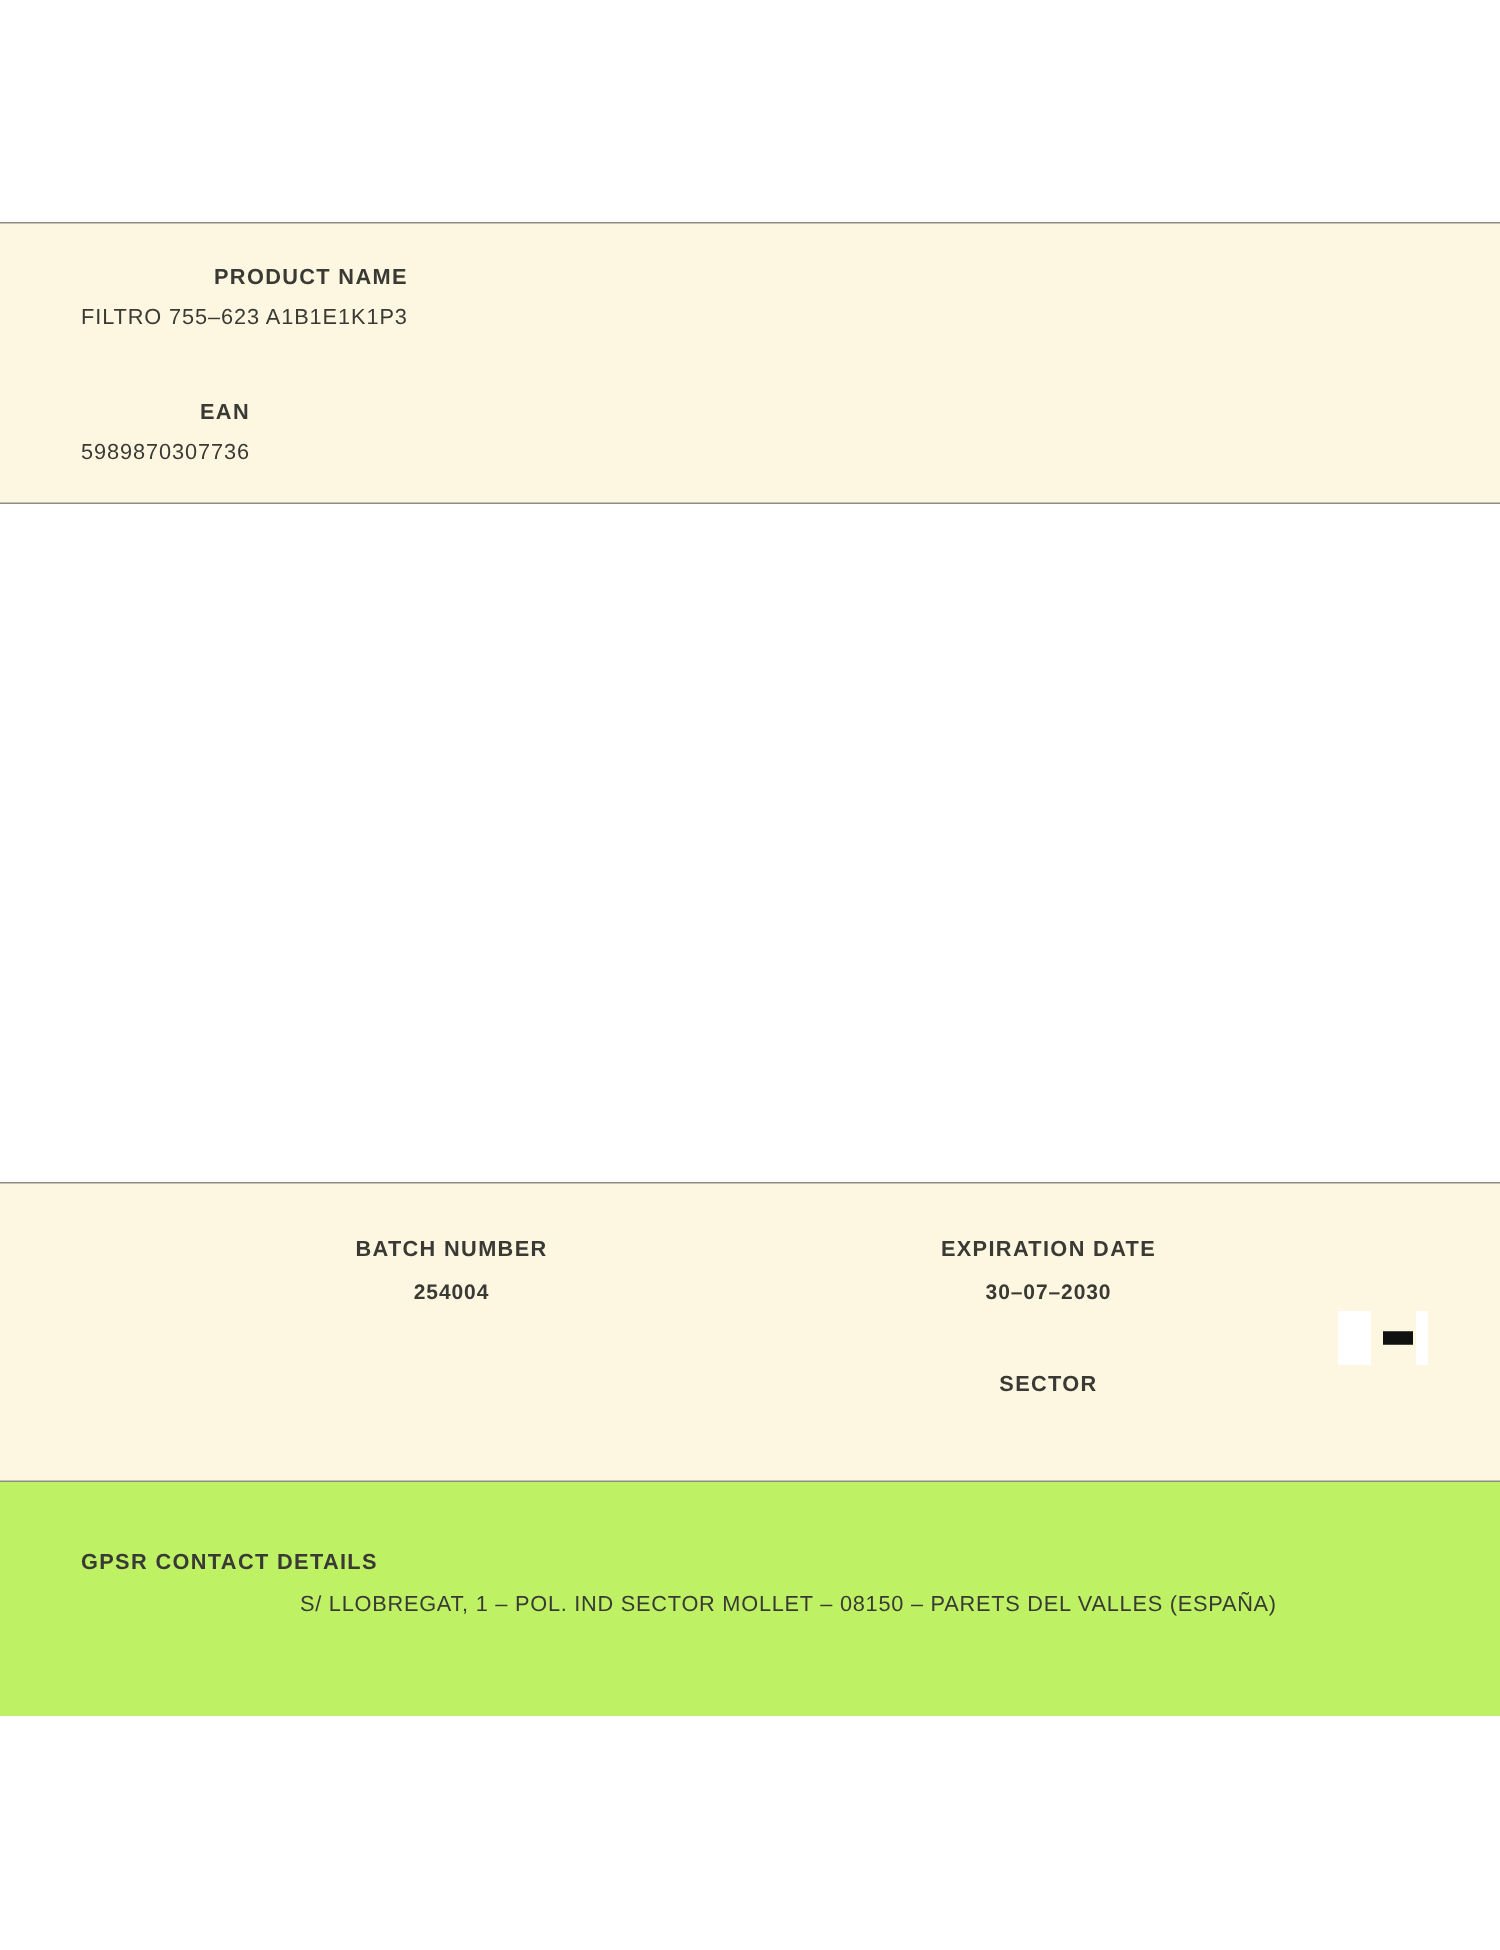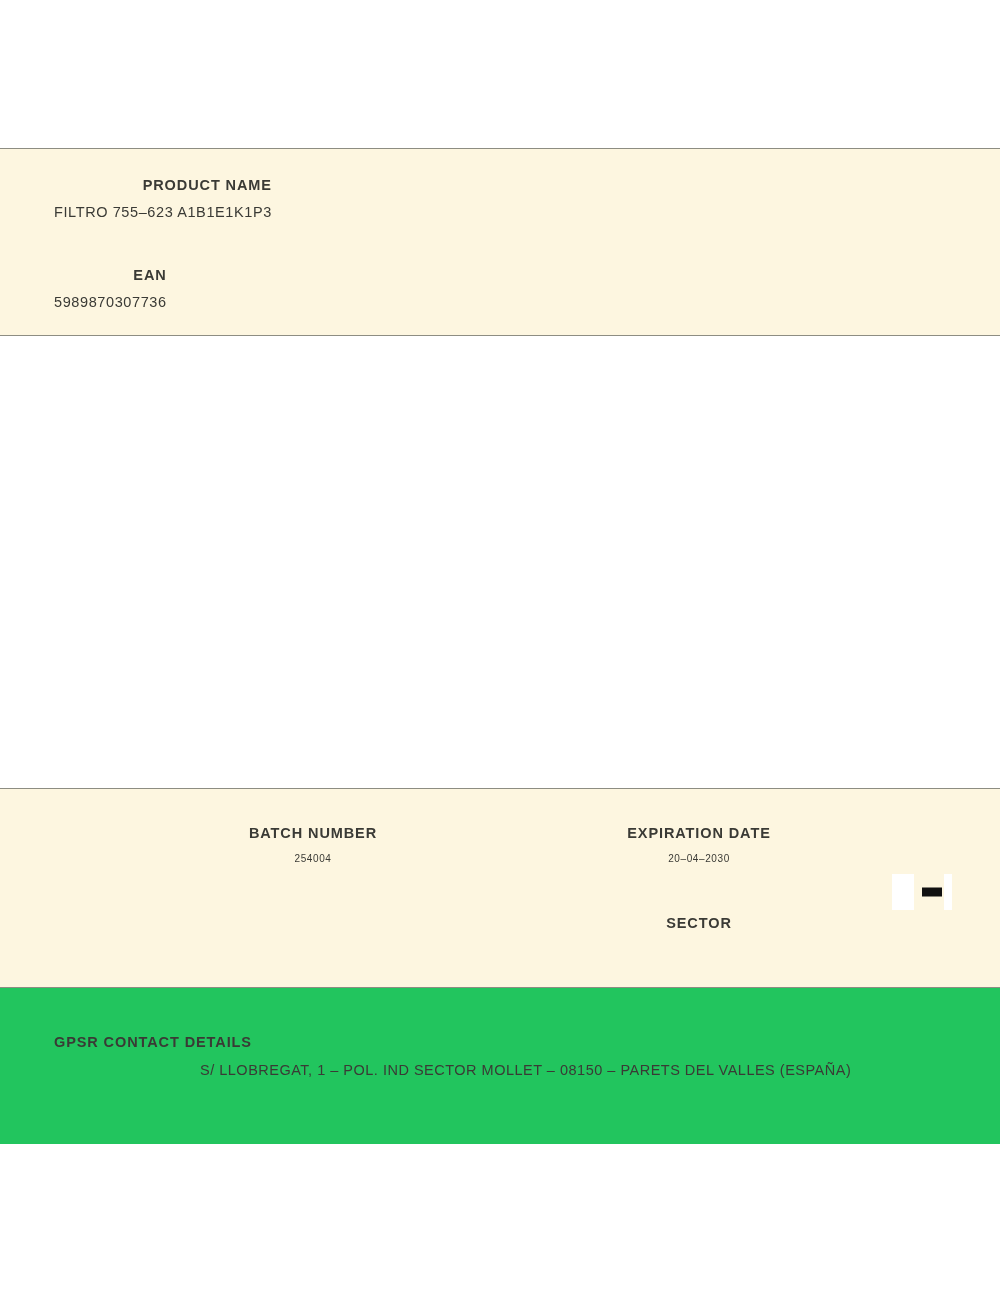--- a/index.html
+++ b/index.html
@@ -96,28 +96,28 @@
   }
   .cell-label {
     font-size: 14.5px;
     font-weight: bold;
     letter-spacing: 0.9px;
     color: #3a3a35;
     margin: 0 0 12px 0;
     white-space: nowrap;
   }
   .cell-value {
-    font-size: 10px;
-    font-weight: normal;
+    font-size: 14px;
+    font-weight: bold;
     letter-spacing: 0.6px;
     color: #3a3a35;
     margin: 0;
     white-space: nowrap;
   }
-  .cell-batch  { left: 148px; top: 36px; }
+  .cell-batch  { left: 136px; top: 36px; }
   .cell-expiry { left: 534px; top: 36px; }
   .cell-legal  { left: 135px; top: 126px; }
   .cell-origin { left: 534px; top: 126px; }
 
   
   .ce-mark {
     position: absolute;
     left: 856px;
     top: 862px;
     width: 96px;
@@ -125,21 +125,21 @@
   }
   .ce-mark svg { display: block; }
 
   
   .gpsr-block {
     position: absolute;
     left: 0;
     top: 988px;
     width: 1000px;
     height: 156px;
-    background: #22c55e;
+    background: #bef264;
     box-sizing: border-box;
   }
   .gpsr-title {
     position: absolute;
     left: 54px;
     top: 46px;
     font-size: 14.5px;
     font-weight: bold;
     letter-spacing: 0.9px;
     color: #3a3a35;
@@ -178,21 +178,21 @@
   <div class="middle-blank"></div>
 
   <div class="details-block">
     <div class="details-grid">
       <div class="cell cell-batch">
         <p class="cell-label">BATCH NUMBER</p>
         <p class="cell-value">254004</p>
       </div>
       <div class="cell cell-expiry">
         <p class="cell-label">EXPIRATION DATE</p>
-        <p class="cell-value">20–04–2030</p>
+        <p class="cell-value">30–07–2030</p>
       </div>
       <div class="cell cell-origin">
         <p class="cell-label">SECTOR</p>
       </div>
     </div>
   </div>
 
   <div class="ce-mark">
     <svg width="96" height="60" viewBox="0 0 96 60" xmlns="http://www.w3.org/2000/svg" aria-hidden="true">
 

